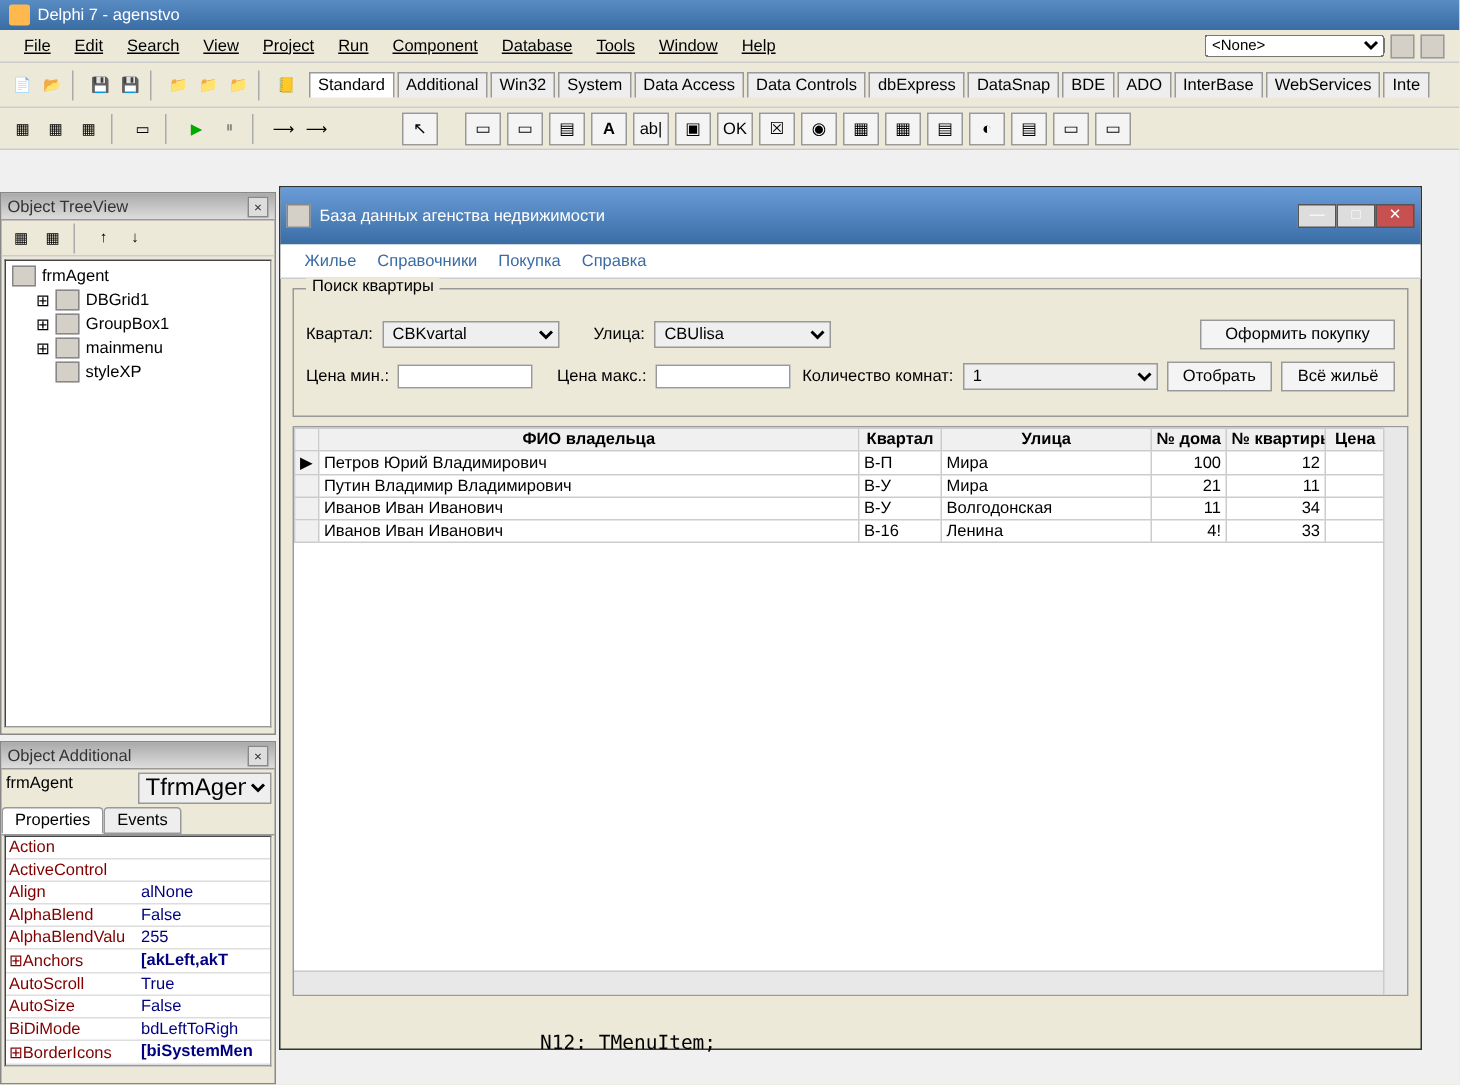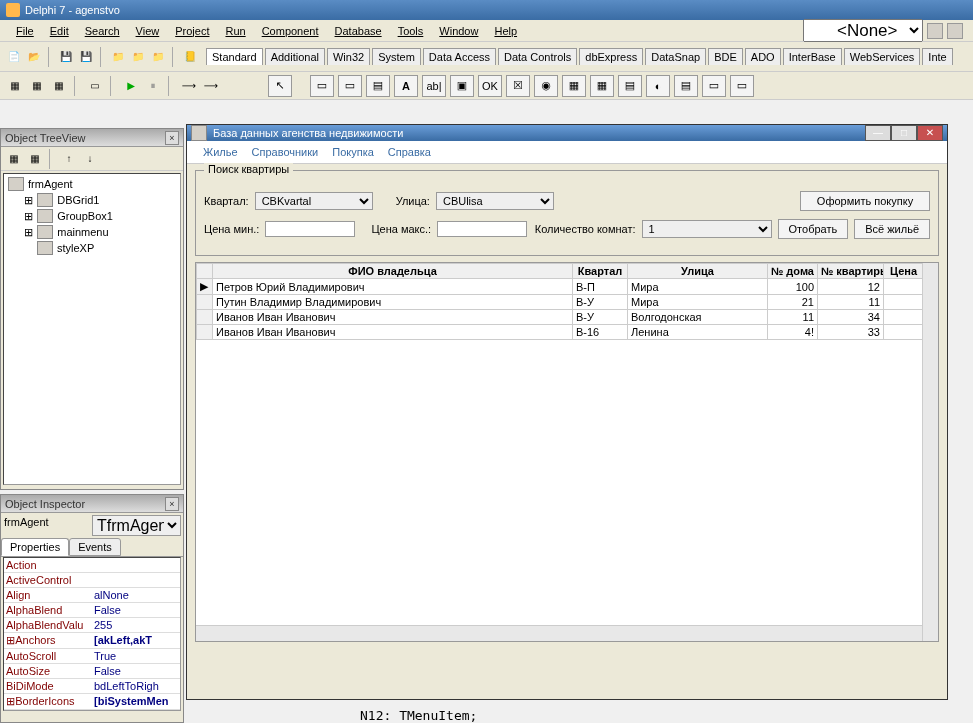--- a/index.html
+++ b/index.html
@@ -39,21 +39,21 @@
   padding: 0 10px;
   gap: 4px;
 }
 .menu-bar span { text-decoration: underline; display:inline-block; padding:3px 6px; cursor:default;}
 .menu-right {
   margin-left: auto;
   display: flex;
   align-items: center;
   gap: 4px;
 }
-.menu-right select { font-size: 17px; width: 120px; padding-left: 29px; }
+.menu-right select { font-size: 10px; width: 120px; }
 .menu-right .ico { width: 16px; height: 16px; background:#d4d0c8; border:1px solid #999; }
 
 
 .toolbar-row {
   background: #ece9d8;
   border-bottom: 1px solid #ccc;
   height: 30px;
   display: flex;
   align-items: center;
   padding: 0 6px;
@@ -181,21 +181,21 @@
   border:1px solid #333;
   background:#ece9d8;
 }
 .formwin-title {
   background: linear-gradient(#6a9dd8, #3a6ca4);
   color:#fff;
   display:flex;
   align-items:center;
   gap:6px;
   padding:3px 4px;
-  height:16px;
+  height:38px;
 }
 .formwin-title .sys { width:16px; height:16px; background:#d4d0c8; border:1px solid #888;}
 .formwin-title .btns { margin-left:auto; display:flex; gap:0;}
 .formwin-title .btns .b { width:26px; height:16px; background:#ddd; border:1px solid #555; font-size:10px; text-align:center; line-height:14px;}
 .formwin-title .btns .b.close { background:#c75050; color:#fff;}
 
 .formwin-menu {
   background:#fff;
   border-bottom:1px solid #ccc;
   display:flex;
@@ -255,21 +255,21 @@
 .grid-hscroll {
   position:absolute;
   bottom:0; left:0; right:16px;
   height:16px;
   background:#e8e8e8;
   border-top:1px solid #ccc;
 }
 
 .code-line {
   position:absolute;
-  bottom:0;
+  bottom:20px;
   left:360px;
   font-family: monospace;
   font-size:13px;
   color:#000;
 }
 </style>
 </head>
 <body>
 
 <div class="ide-title">
@@ -383,21 +383,21 @@
     <div class="tree-item indent1">
         <span style="width:9px;"></span>
         <div class="ticon"></div>
         <span>styleXP</span>
       </div>
   </div>
 </div>
 
 <div class="panel inspector" style="left:0; top:494px; width:184px; height:229px;">
   <div class="panel-title">
-    <span>Object Inspector</span>
+    <span>Object Additional</span>
     <div class="close">×</div>
   </div>
   <div style="padding:2px; display:flex;">
     <div style="width:50%; padding:1px;">frmAgent</div>
     <select style="width:50%;"><option>TfrmAgent</option></select>
   </div>
   <div class="inspector-tabs">
     <div class="itab active">Properties</div>
     <div class="itab">Events</div>
   </div>

